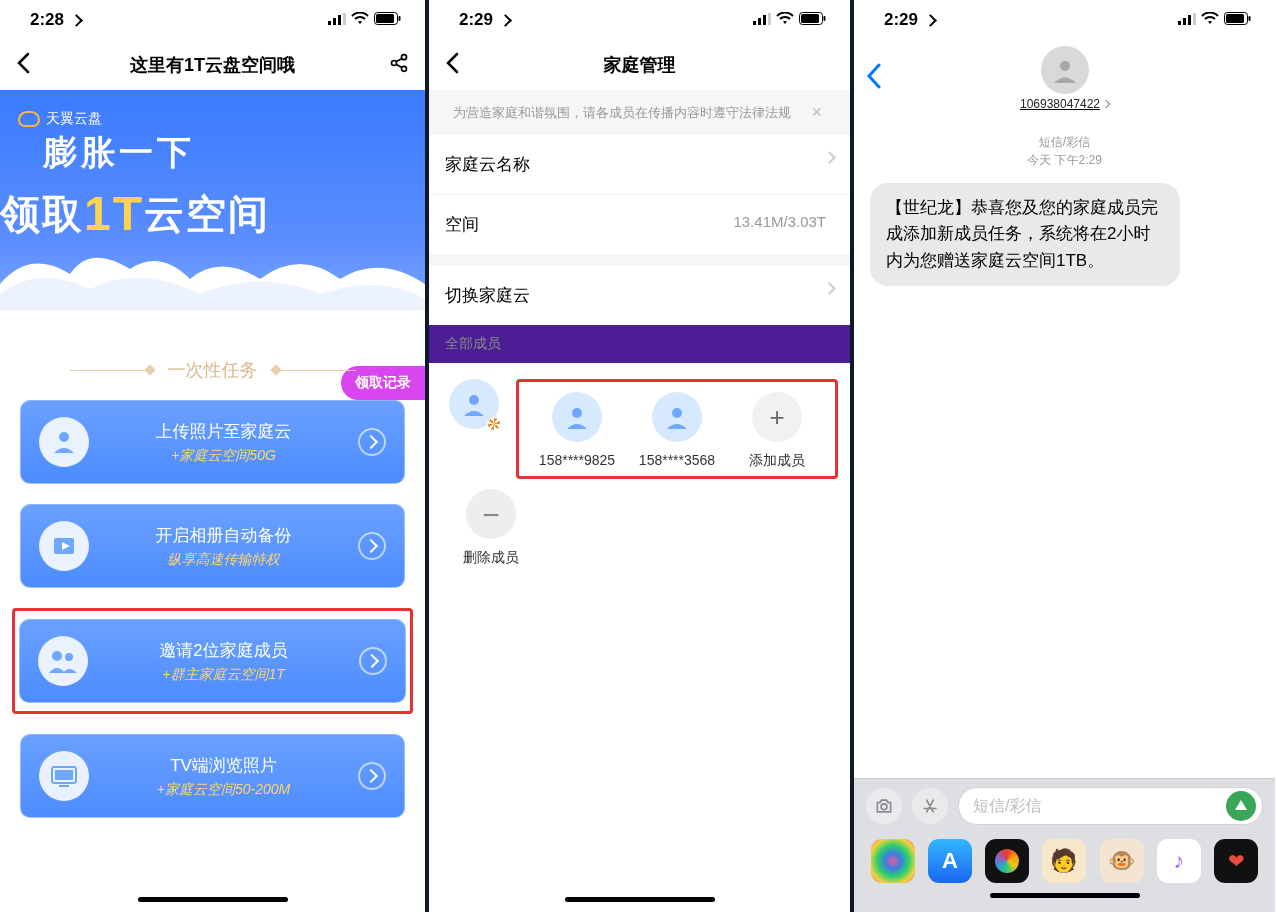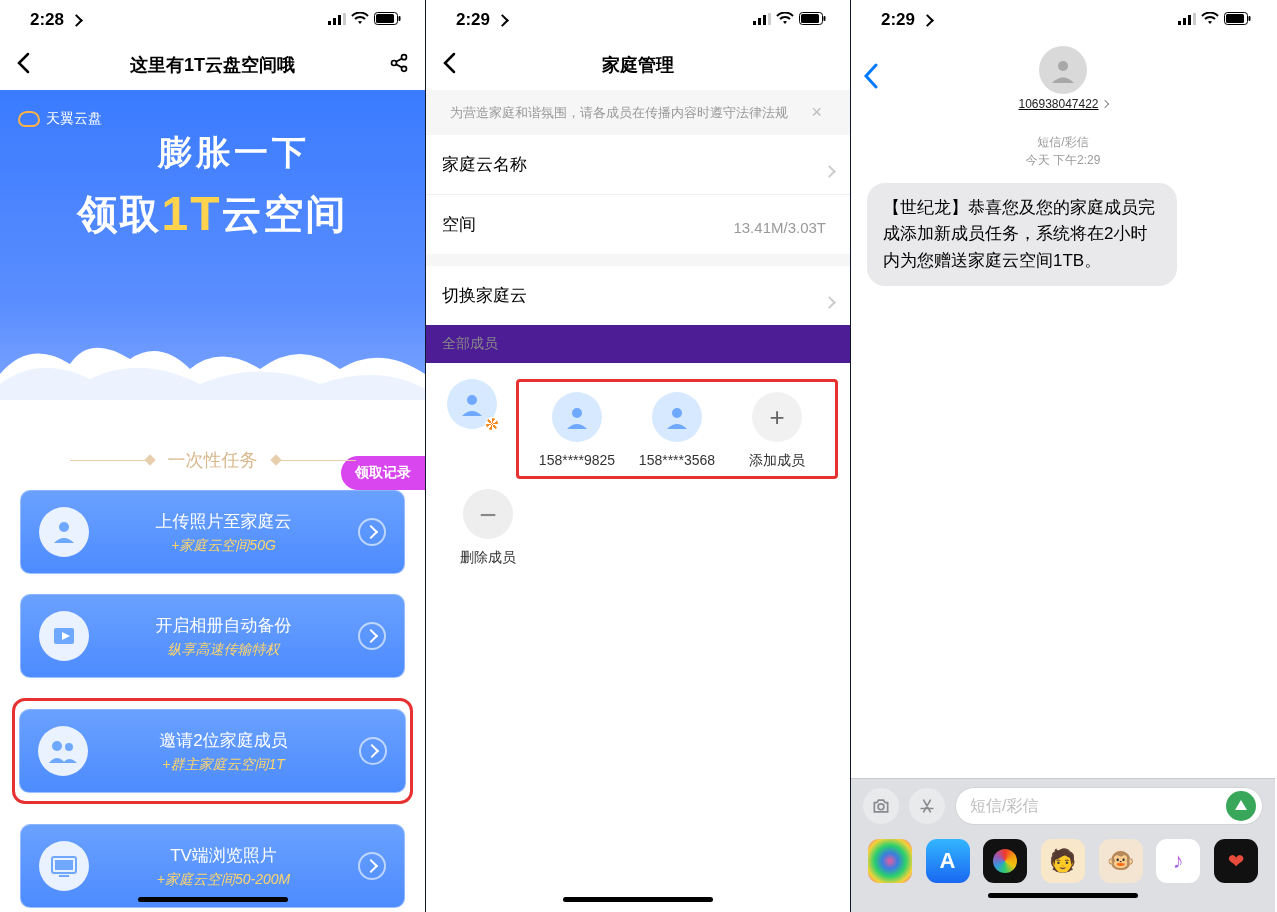--- a/index.html
+++ b/index.html
@@ -12,21 +12,21 @@
     overflow: hidden;
   }
   .phone {
     width: 425px;
     height: 912px;
     background: #fff;
     position: relative;
     flex-shrink: 0;
     overflow: hidden;
   }
-  .phone + .phone { border-left: 1px solid #0f172a; }
+  .phone + .phone { border-left: 4px solid #0f172a; }
   
   .status-bar {
     display: flex;
     justify-content: space-between;
     align-items: center;
     height: 40px;
     padding: 0 24px 0 30px;
     font-size: 17px;
     font-weight: 600;
   }
@@ -53,24 +53,24 @@
     font-weight: 600;
     flex: 1;
     text-align: center;
   }
   .nav-right { width: 30px; text-align: right; cursor: pointer; }
   .share-icon svg { width: 20px; height: 20px; }
 
   
   .hero {
     background: linear-gradient(180deg, #3a7bff 0%, #5b8eff 70%, #7da6ff 100%);
-    height: 310px;
+    height: 220px;
     position: relative;
     color: #fff;
-    text-align: center;
+    text-align: left;
     overflow: hidden;
   }
   .hero-logo {
     position: absolute;
     top: 20px;
     left: 18px;
     display: flex;
     align-items: center;
     gap: 6px;
     font-size: 14px;
@@ -185,21 +185,21 @@
   .task-arrow::after {
     content: "";
     width: 8px; height: 8px;
     border-right: 2px solid #fff;
     border-top: 2px solid #fff;
     transform: rotate(45deg);
     margin-right: 3px;
   }
   .red-box {
     border: 3px solid #e73131;
-    border-radius: 13px;
+    border-radius: 4px;
     padding: 8px 4px;
     margin: 0 -8px 20px;
   }
   .red-box .task-card { margin-bottom: 0; }
 
   .home-indicator {
     position: absolute;
     bottom: 10px;
     left: 50%;
     transform: translateX(-50%);
@@ -220,21 +220,21 @@
     justify-content: space-between;
   }
   .notice-close {
     color: #bbb;
     font-size: 18px;
     cursor: pointer;
     padding: 0 4px;
   }
   .list-row {
     display: flex;
-    align-items: flex-end;
+    align-items: flex-start;
     justify-content: space-between;
     padding: 18px 16px;
     font-size: 17px;
     cursor: pointer;
   }
   .list-row.divider-b { border-bottom: 1px solid #f0f0f0; }
   .list-row .right-text { color: #999; font-size: 15px; margin-left: auto; margin-right: 8px; }
   .chev-right {
     width: 9px; height: 9px;
     border-right: 2px solid #ccc;

